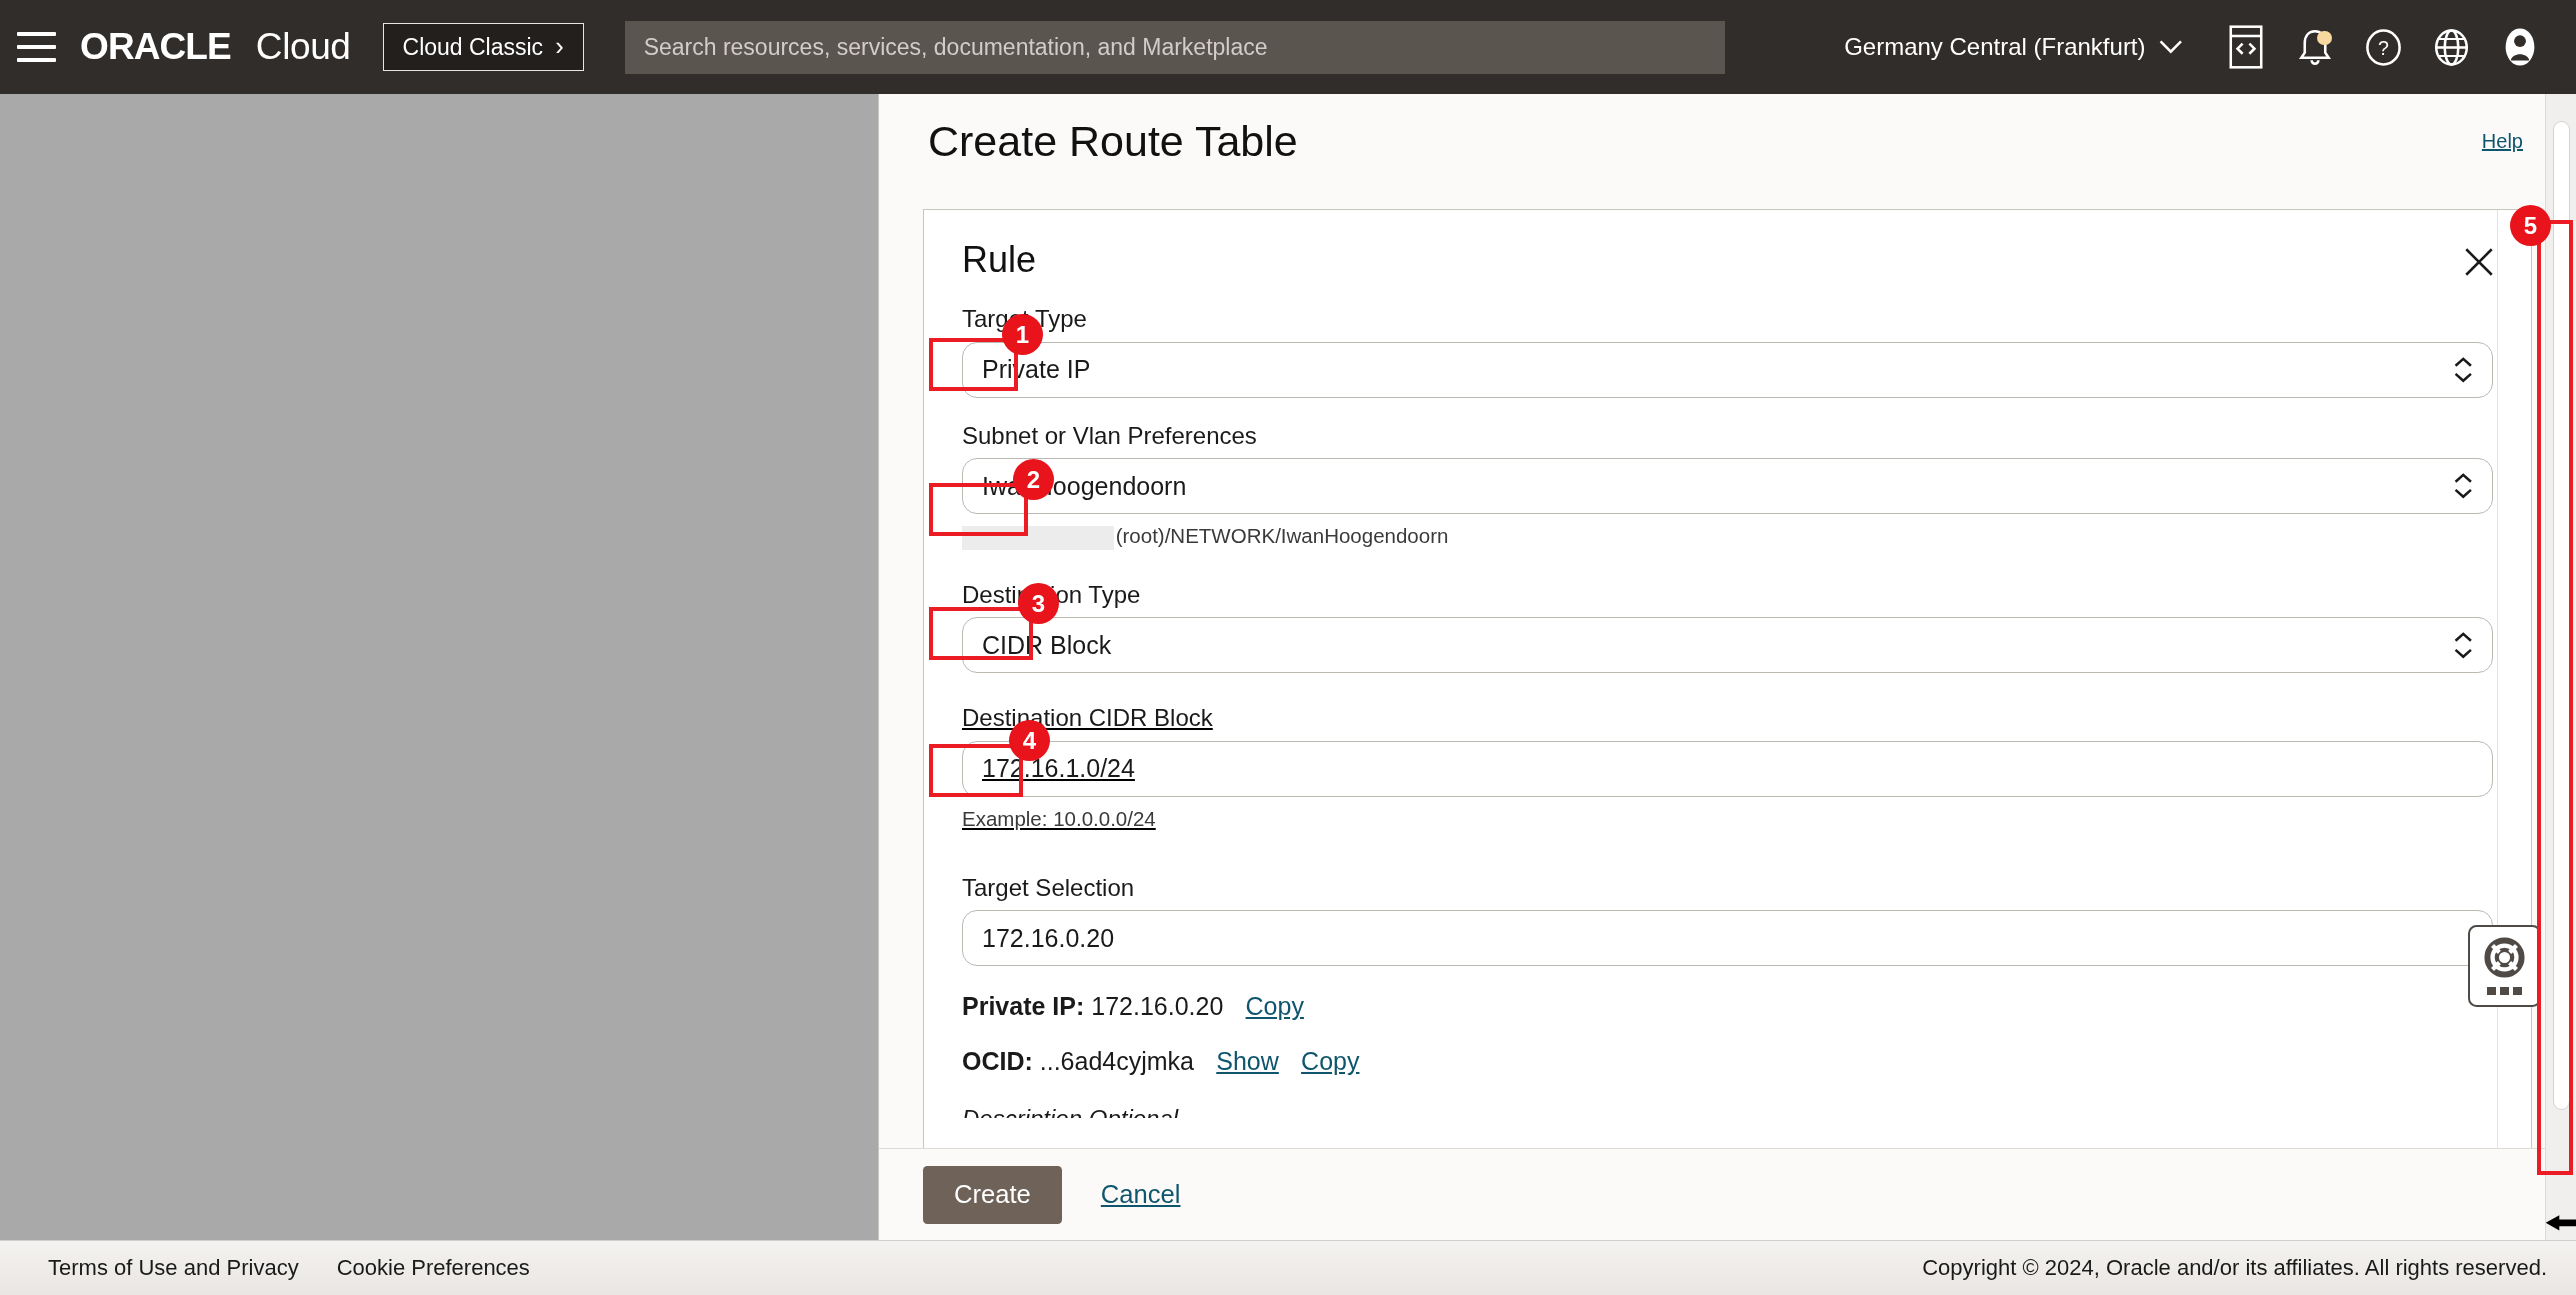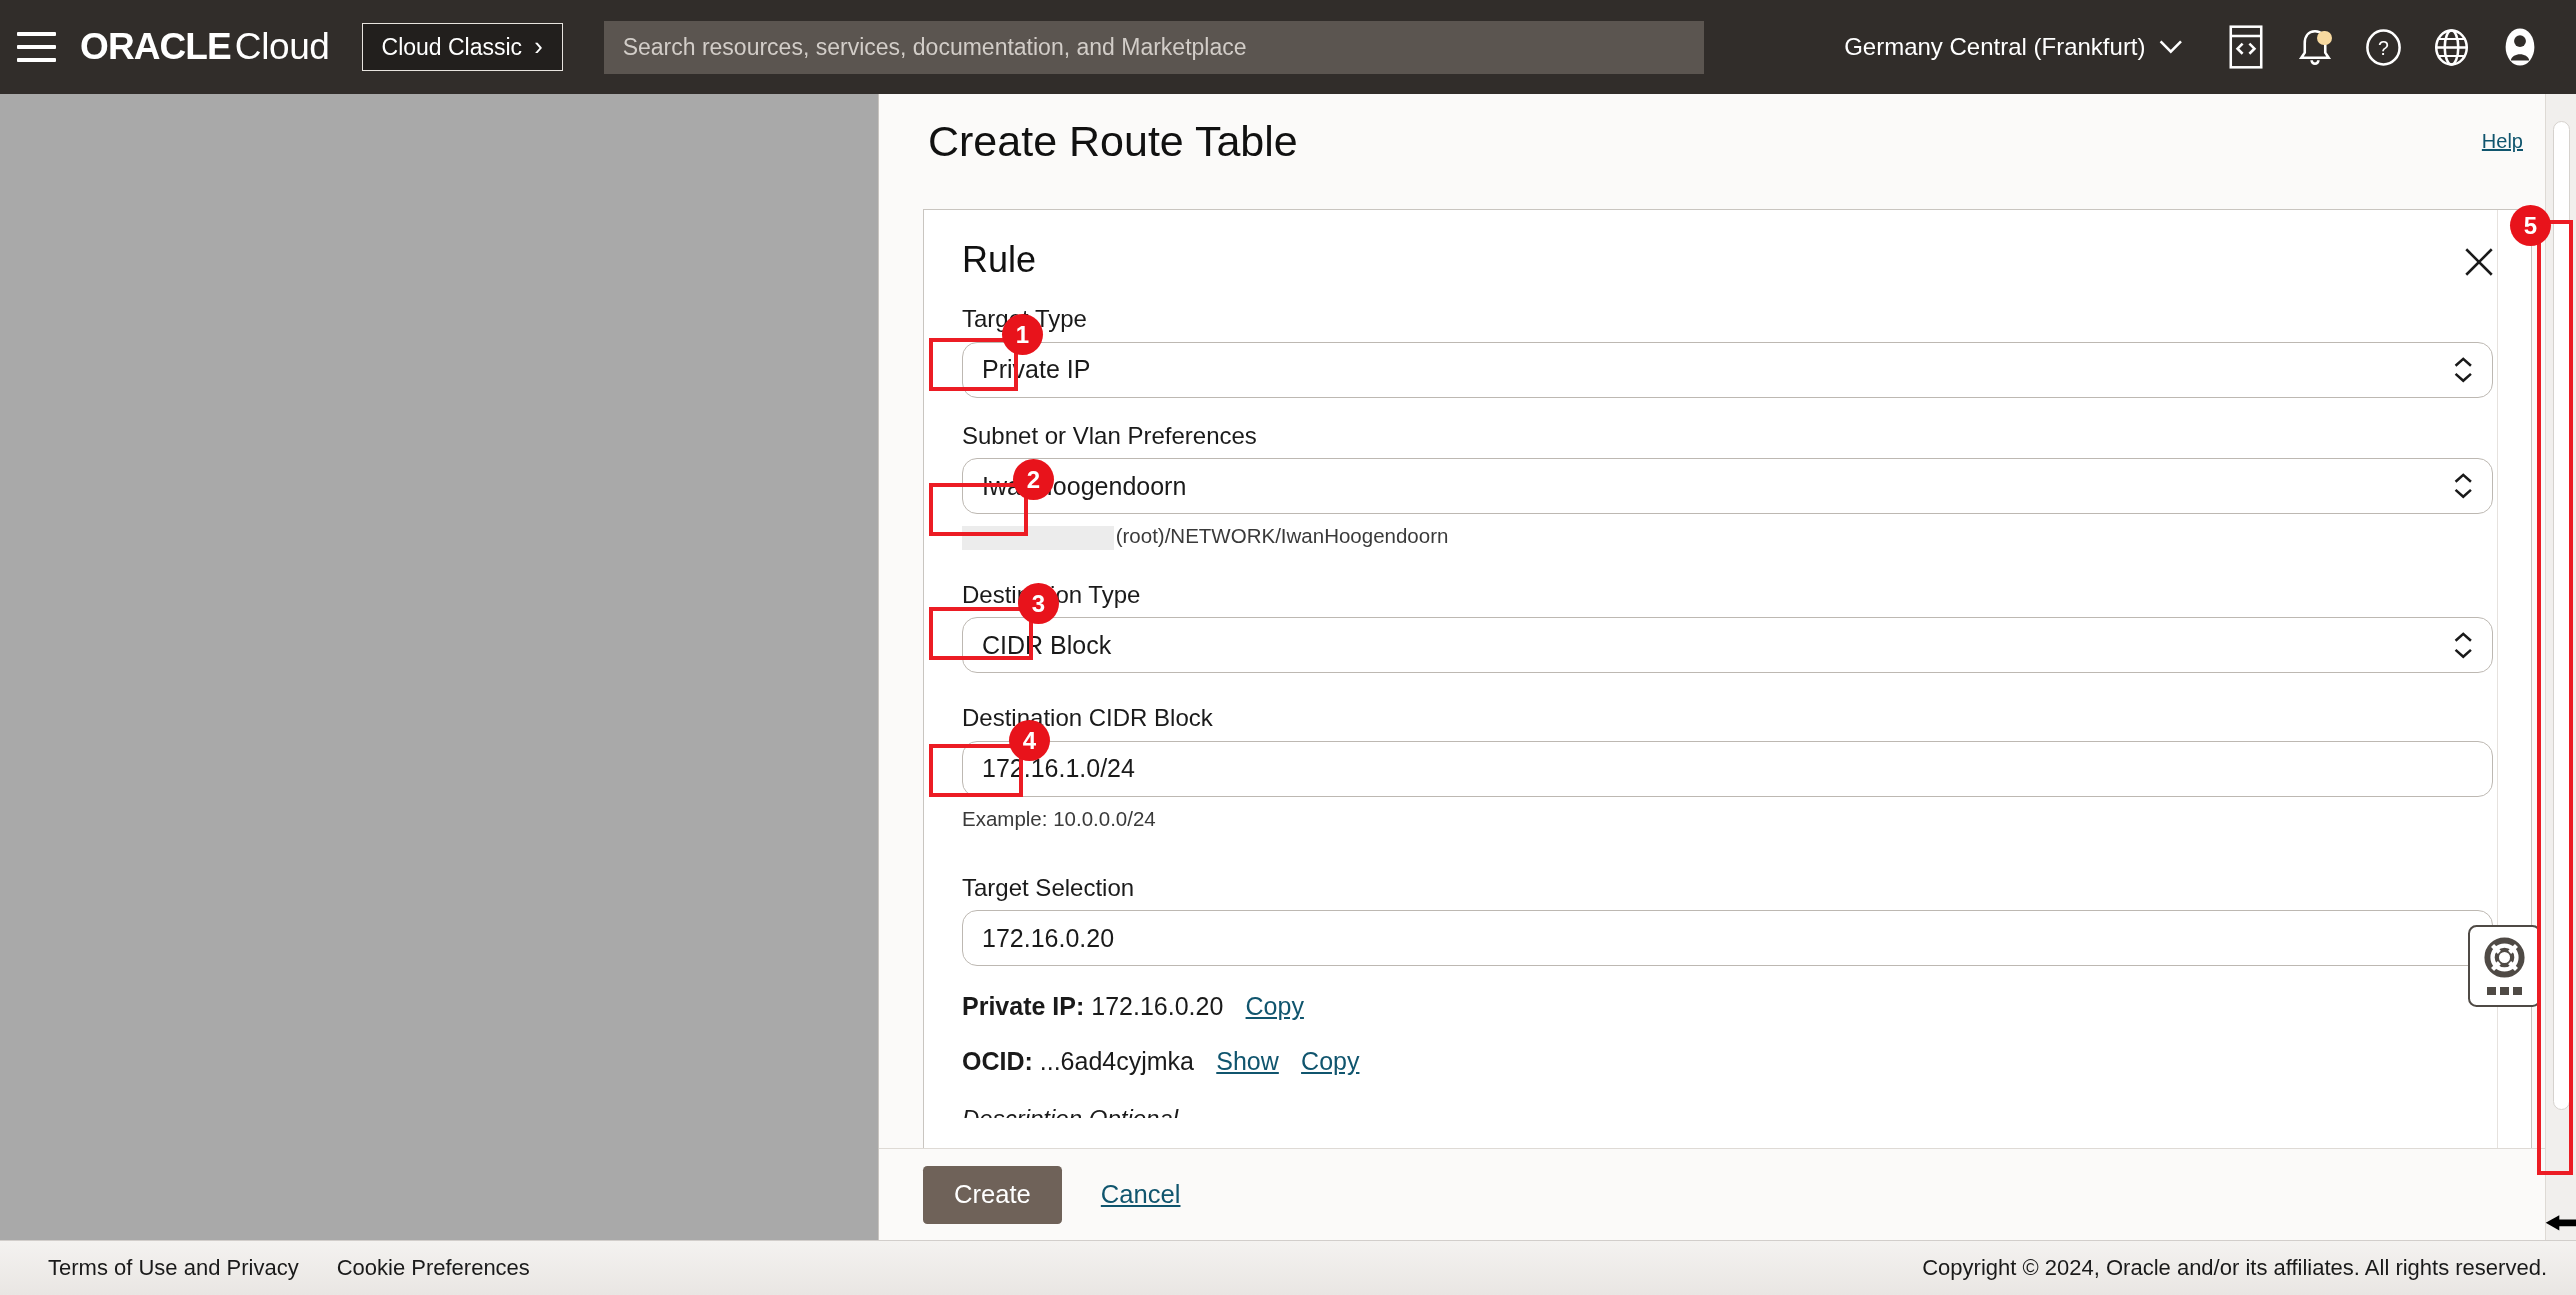--- a/index.html
+++ b/index.html
@@ -19,21 +19,21 @@
     z-index: 60;
   }
   .hamburger {
     width: 39px; height: 31px;
     margin-left: 17px; margin-right: 24px;
     display: flex; flex-direction: column; justify-content: space-between;
     cursor: pointer;
   }
   .hamburger span { display: block; height: 4.3px; background: #ffffff; border-radius: 0.9px; }
   .oracle-logo {
-    display: flex; align-items: baseline; gap: 4px;
+    display: flex; align-items: baseline; gap: 25px;
     color: #ffffff;
   }
   .oracle-word {
     font-family: "Liberation Sans", sans-serif;
     font-size: 37px; font-weight: 700; letter-spacing: -0.9px;
   }
   .cloud-word { font-size: 37px; font-weight: 400; letter-spacing: -0.4px; }
   .cloud-classic {
     margin-left: 32px;
     border: 1.7px solid #e8e4df;
@@ -531,21 +531,21 @@
             <svg width="20.5" height="12" viewBox="0 0 24 14">
                 <path d="M3 11 L12 3 L21 11" stroke="#1a1a1a" stroke-width="3" fill="none"></path>
               </svg>
             <svg width="20.5" height="12" viewBox="0 0 24 14">
                 <path d="M3 3 L12 11 L21 3" stroke="#1a1a1a" stroke-width="3" fill="none"></path>
               </svg>
           </span>
         </div>
       </div>
 
-      <div class="fgroup" style="margin-top:31px;">
+      <div class="fgroup" style="margin-top:31px;text-decoration:underline;">
         <label class="field-label">Destination CIDR Block</label>
         <div class="textinput">
           <span>172.16.1.0/24</span>
         </div>
         <span class="hint">Example: 10.0.0.0/24</span>
       </div>
 
       <div class="fgroup" style="margin-top:43px;">
         <label class="field-label">Target Selection</label>
         <div class="textinput">

